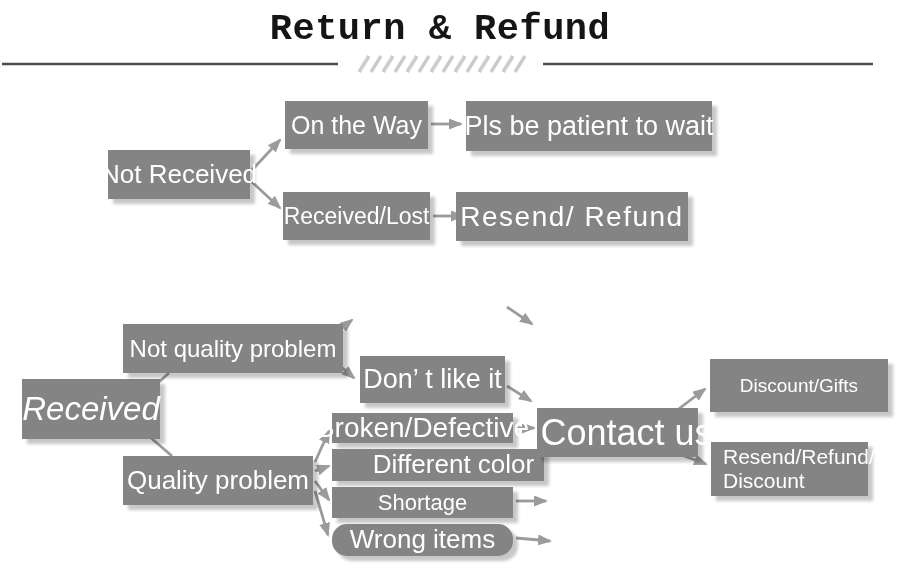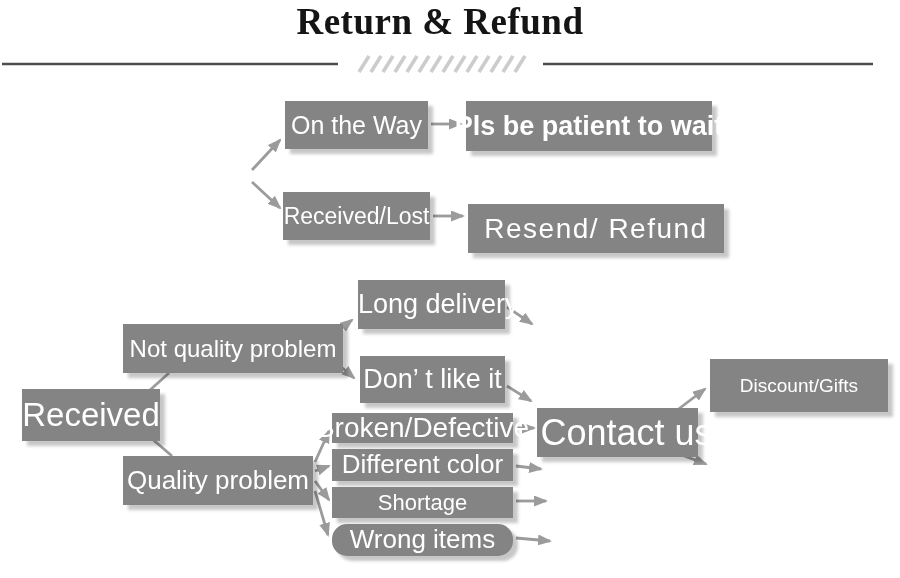--- a/index.html
+++ b/index.html
@@ -2,49 +2,49 @@
 <html style="--node_bg: #848484; --node_text: #ffffff; --arrow: #9b9b9b; --title_text: #151515; --rule: #4d4d4d; --hatch: #cccccc;"><head>
 <meta charset="utf-8">
 <style>
   html,body{margin:0;padding:0;background:#ffffff;}
   #stage{
     position:relative;width:900px;height:578px;overflow:hidden;background:#ffffff;
     font-family:"Liberation Sans","DejaVu Sans",sans-serif;
   }
   
   #page-title{
-    position:absolute;left:0;top:0;width:880px;text-align:center;
-    font-family:Liberation Serif, serif;font-weight:700;
+    position:absolute;left:0;top:8px;width:880px;text-align:center;
+    font-family:Liberation Mono, monospace;font-weight:700;
     font-size:37px;letter-spacing:.5px;color:var(--title_text,#151515);
   }
   
   #connectors{position:absolute;left:0;top:0;width:900px;height:578px;}
   #connectors .rule{stroke:var(--rule,#4d4d4d);stroke-width:2.4;}
   #connectors .hatch{stroke:var(--hatch,#cccccc);stroke-width:3.6;}
   #connectors .arrow,#connectors .link{stroke:var(--arrow,#9b9b9b);stroke-width:2.8;fill:none;}
   #connectors marker path{fill:var(--arrow,#9b9b9b);}
   
   .node{
     position:absolute;display:flex;align-items:center;justify-content:center;
     background:var(--node_bg,#848484);color:var(--node_text,#ffffff);
     box-shadow:5px 5px 3px rgba(0,0,0,.22);
     white-space:nowrap;line-height:1.05;
   }
   #n-not-received  {left:108px;top:150px;width:142px;height:49px;font-size:26px;}
   #n-on-the-way    {left:285px;top:101px;width:143px;height:48px;font-size:25px;}
-  #n-pls-wait      {left:466px;top:101px;width:246px;height:50px;font-size:27px;font-weight:bold;}
+  #n-pls-wait      {left:466px;top:101px;width:246px;height:50px;font-size:27px;}
   #n-returned-lost {left:283px;top:192px;width:147px;height:48px;font-size:23px;}
-  #n-resend-refund {left:468px;top:192px;width:256px;height:49px;font-size:28px;letter-spacing:1.5px;margin-top:12px;}
-  #n-received      {left:22px; top:389px;width:138px;height:52px;font-size:33px;}
+  #n-resend-refund {left:456px;top:192px;width:232px;height:49px;font-size:28px;letter-spacing:1.5px;}
+  #n-received      {left:22px; top:379px;width:138px;height:60px;font-size:33px;font-style:italic;}
   #n-not-quality   {left:123px;top:324px;width:220px;height:49px;font-size:24px;}
   #n-long-delivery {left:358px;top:280px;width:147px;height:49px;font-size:27px;justify-content:flex-start;margin-left:0;padding-left:0;}
   #n-dont-like     {left:360px;top:356px;width:145px;height:47px;font-size:27px;}
   #n-quality       {left:123px;top:456px;width:190px;height:49px;font-size:26px;}
   #n-broken        {left:332px;top:413px;width:181px;height:30px;font-size:28px;}
-  #n-diff-color    {left:332px;top:449px;width:181px;height:32px;font-size:26px;}
+  #n-diff-color    {left:332px;top:449px;width:181px;height:32px;font-size:26px;padding-left:31px;}
   #n-shortage      {left:332px;top:487px;width:181px;height:31px;font-size:22px;}
   #n-wrong-items   {left:332px;top:524px;width:181px;height:32px;font-size:26px;border-radius:15px;}
   #n-contact       {left:537px;top:408px;width:143px;height:49px;font-size:36px;padding-left:18px;}
   #n-discount-gifts{left:710px;top:359px;width:178px;height:53px;font-size:19px;}
   #n-resend-discount{
     left:711px;top:442px;width:157px;height:54px;font-size:21px;
     justify-content:flex-start;padding-left:12px;box-sizing:border-box;
     white-space:pre-line;line-height:1.15;
   }
 </style>
@@ -107,29 +107,31 @@
       <line class="arrow" x1="516" y1="428" x2="534" y2="428" marker-end="url(#ah)"></line>
       <line class="arrow" x1="516" y1="466" x2="541" y2="469" marker-end="url(#ah)"></line>
       <line class="arrow" x1="516" y1="501" x2="546" y2="501" marker-end="url(#ah)"></line>
       <line class="arrow" x1="516" y1="538" x2="550" y2="541" marker-end="url(#ah)"></line>
 
       <line class="arrow" x1="672" y1="414" x2="705" y2="389" marker-end="url(#ah)"></line>
       <line class="arrow" x1="668" y1="450" x2="706" y2="464" marker-end="url(#ah)"></line>
     </g>
   </svg>
 
+  <div class="node" id="n-not-received">Not Received</div>
   <div class="node" id="n-on-the-way">On the Way</div>
   <div class="node" id="n-pls-wait">Pls be patient to wait</div>
   <div class="node" id="n-returned-lost">Received/Lost</div>
   <div class="node" id="n-resend-refund">Resend/ Refund</div>
   <div class="node" id="n-received">Received</div>
   <div class="node" id="n-not-quality">Not quality problem</div>
-  <div class="node" id="n-long-delivery">Long delivery</div>
   <div class="node" id="n-dont-like">Don’ t like it</div>
   <div class="node" id="n-quality">Quality problem</div>
   <div class="node" id="n-broken">Broken/Defective</div>
   <div class="node" id="n-diff-color">Different color</div>
   <div class="node" id="n-shortage">Shortage</div>
   <div class="node" id="n-wrong-items">Wrong items</div>
   <div class="node" id="n-contact">Contact us</div>
   <div class="node" id="n-discount-gifts">Discount/Gifts</div>
+  <div class="node" id="n-resend-discount">Resend/Refund/
+Discount</div>
 
 </div>
 
 </body></html>

